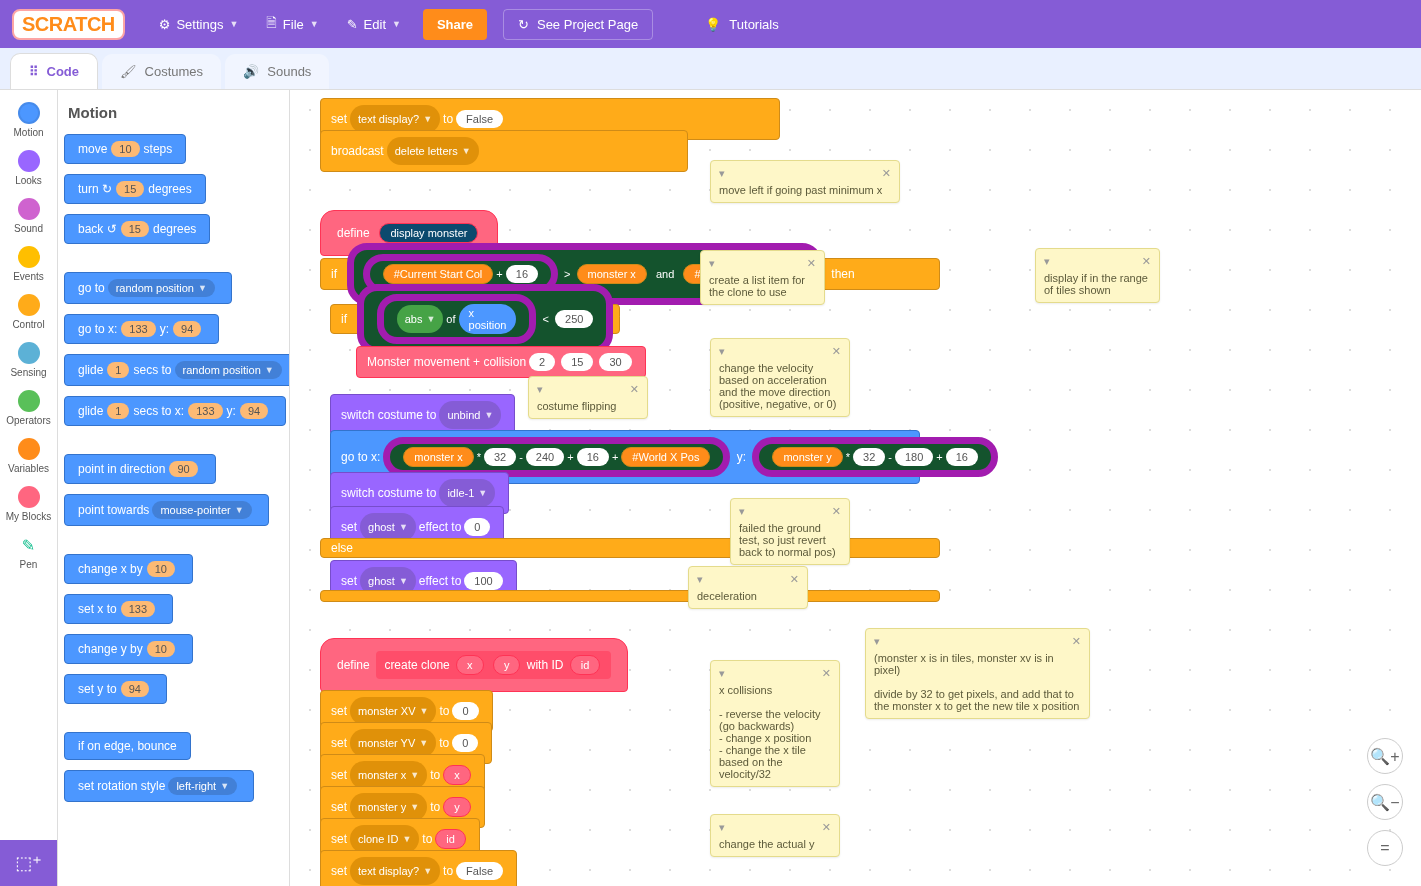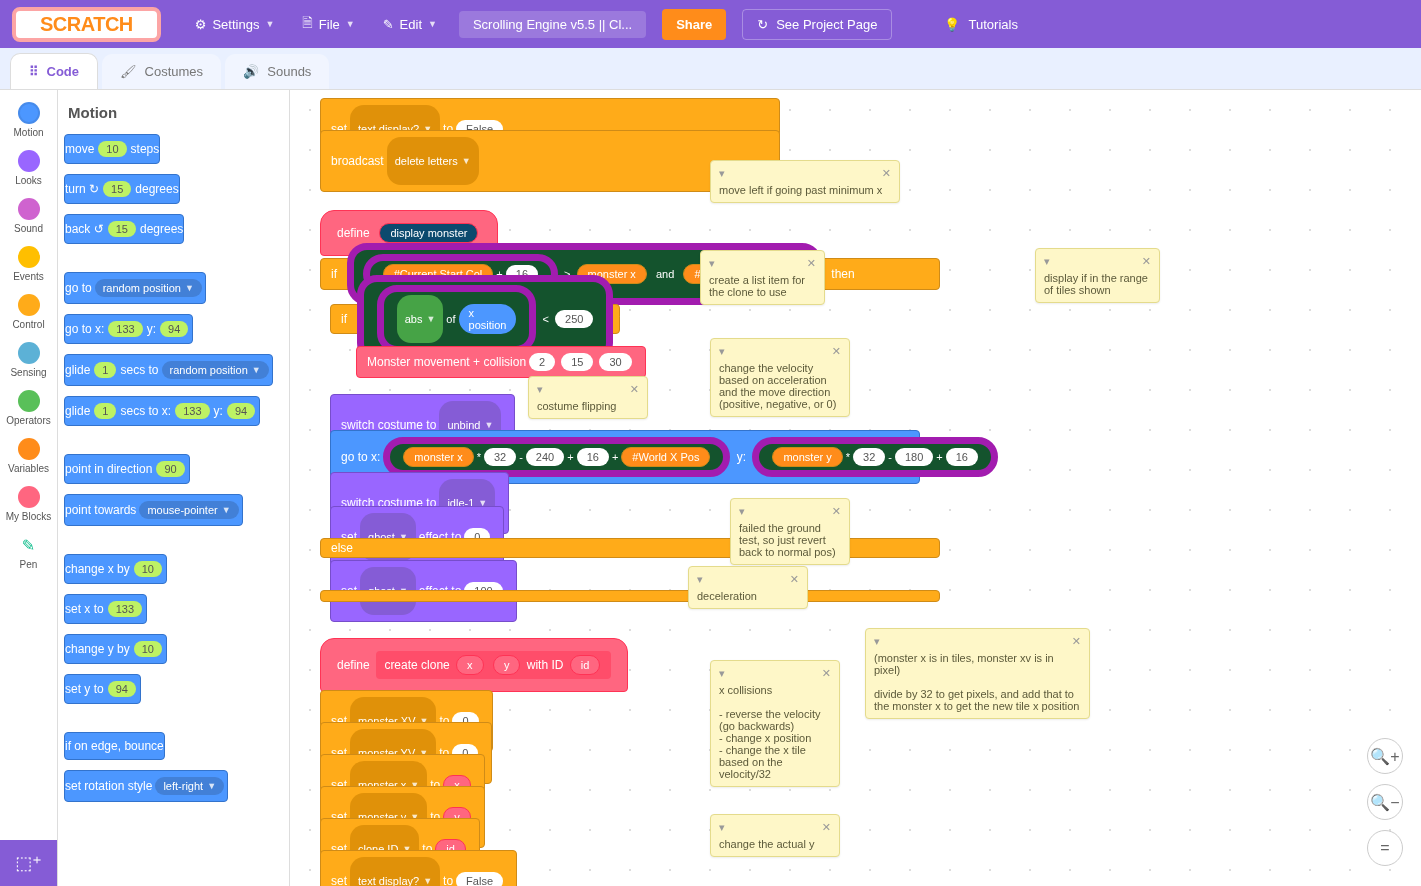--- a/index.html
+++ b/index.html
@@ -1,20 +1,20 @@
 <!DOCTYPE html>
 <html><head>
 <meta charset="utf-8">
 <style>
 * { box-sizing: border-box; margin: 0; padding: 0; font-family: "Helvetica Neue", Arial, sans-serif; }
 body { background: #fff; overflow: hidden; width: 1421px; height: 886px; }
 
 
 .menubar { height: 48px; background: #855cd6; display: flex; align-items: center; padding: 0 12px; color: #fff; font-size: 13px; }
-.logo { font-weight: 900; font-size: 20px; color: #fff; background: #fff; color: #ff8c1a; border-radius: 8px; padding: 2px 24px; margin-right: 20px; letter-spacing: -0.5px; border: 4px solid #fca5a5; }
+.logo { font-weight: 900; font-size: 20px; color: #fff; background: #fff; color: #ff8c1a; border-radius: 8px; padding: 2px 8px; margin-right: 20px; letter-spacing: -0.5px; border: 2px solid #fca5a5; }
 .menu-item { display: flex; align-items: center; padding: 0 14px; height: 48px; cursor: pointer; gap: 6px; }
 .chev { font-size: 9px; opacity: 0.8; }
 .project-title { background: rgba(255,255,255,0.18); border-radius: 4px; padding: 6px 14px; margin: 0 8px; min-width: 180px; }
 .share-btn { background: #ff8c1a; border-radius: 4px; padding: 8px 14px; margin: 0 8px; font-weight: 700; }
 .see-project { border: 1px solid rgba(255,255,255,0.3); border-radius: 4px; padding: 7px 14px; margin: 0 8px; display: flex; align-items: center; gap: 8px; }
 .tutorials { margin-left: 30px; display: flex; align-items: center; gap: 8px; }
 
 
 .tabs-bar { height: 42px; background: #e9f0ff; display: flex; align-items: flex-end; padding-left: 10px; border-bottom: 1px solid #ddd; }
 .tab { display: flex; align-items: center; gap: 8px; padding: 10px 18px; background: #f1f5ff; border-radius: 10px 10px 0 0; margin-right: 4px; font-size: 13px; color: #777; cursor: pointer; }
@@ -37,42 +37,42 @@
 .cat.variables .dot { background: #ff8c1a; }
 .cat.myblocks .dot { background: #ff6680; }
 .cat.pen .dot { background: transparent; }
 .backpack-btn { margin-top: auto; width: 100%; height: 46px; background: #855cd6; display: flex; align-items: center; justify-content: center; color: #fff; font-size: 18px; }
 
 
 .palette { width: 232px; background: #fff; border-right: 1px solid #ddd; overflow-y: auto; padding: 10px 6px; position: relative; }
 .palette::-webkit-scrollbar { width: 10px; }
 .palette::-webkit-scrollbar-thumb { background: #ccc; border-radius: 5px; }
 .palette h3 { font-size: 15px; font-weight: 600; color: #555; margin: 4px 0 8px 4px; }
-.blk { display: inline-flex; align-items: center; color: #fff; font-size: 12px; font-weight: 500; border-radius: 4px; padding: 6px 0; margin: 5px 0; position: relative; white-space: nowrap; }
+.blk { display: inline-flex; align-items: center; color: #fff; font-size: 12px; font-weight: 500; border-radius: 4px; padding: 6px 13px; margin: 5px 0; position: relative; white-space: nowrap; }
 .blk.motion { background: #4c97ff; border: 1px solid #3373cc; }
-.pill { background: #bef264; color: #555; border-radius: 20px; padding: 2px 8px; margin: 0 4px; font-size: 11px; display: inline-block; min-width: 18px; text-align: center; }
+.pill { background: #fdba74; color: #555; border-radius: 20px; padding: 2px 8px; margin: 0 4px; font-size: 11px; display: inline-block; min-width: 18px; text-align: center; }
 .drop { background: #4280d7; border-radius: 14px; padding: 3px 8px; margin: 0 3px; font-size: 11px; display: inline-flex; align-items: center; gap: 4px; }
 
 
 .workspace { flex: 1; background: #fff; position: relative; overflow: hidden; background-image: radial-gradient(#ddd 1px, transparent 1px); background-size: 40px 40px; }
 .ws-content { position: absolute; left: 0; top: 0; width: 2000px; height: 2000px; }
 
 
 .sb { position: absolute; display: flex; align-items: center; color: #fff; font-size: 12px; font-weight: 500; border-radius: 4px; padding: 6px 10px; white-space: nowrap; }
 .sb.control { background: #ffab19; border: 1px solid #cf8b17; }
 .sb.define { background: #ff6680; border: 1px solid #ff3355; }
 .sb.looks { background: #9966ff; border: 1px solid #774dcb; }
 .sb.motion-b { background: #4c97ff; border: 1px solid #3373cc; }
 .sb.myblock { background: #ff6680; border: 1px solid #ff3355; }
 .oval { border-radius: 20px; padding: 3px 10px; margin: 0 3px; font-size: 11px; display: inline-flex; align-items: center; }
 .oval.var { background: #ff8c1a; border: 1px solid #cf8b17; }
 .oval.op { background: #14532d; border: 7px solid #a21caf; }
 .oval.rep { background: #ff6680; border: 1px solid #ff3355; }
 .oval.white { background: #fff; color: #555; }
-.drop2 { border-radius: 14px; padding: 18px 8px; margin: 0 3px; font-size: 11px; display: inline-flex; align-items: center; gap: 4px; }
+.drop2 { border-radius: 14px; padding: 8px 8px; margin: 0 3px; font-size: 11px; display: inline-flex; align-items: center; gap: 4px; }
 .drop2.control { background: #e09109; }
 .drop2.looks { background: #855cd6; }
 
 .c-wrap { position: absolute; background: #ffab19; border: 1px solid #cf8b17; border-radius: 4px; padding: 6px 10px 6px 10px; color: #fff; font-size: 12px; display: flex; align-items: center; }
 
 
 .comment { position: absolute; background: #fef7c8; border: 1px solid #e4db8c; border-radius: 4px; font-size: 11px; color: #5c5a3a; padding: 6px 8px; min-width: 120px; box-shadow: 0 1px 2px rgba(0,0,0,0.08); }
 .comment .hdr { display: flex; justify-content: space-between; color: #999; font-size: 11px; margin-bottom: 4px; }
 .comment .hdr span { cursor: pointer; }
 
@@ -96,21 +96,20 @@
   <div class="menu-item">
     <span>🗎</span>
     <span>File</span>
     <span class="chev">▼</span>
   </div>
   <div class="menu-item">
     <span>✎</span>
     <span>Edit</span>
     <span class="chev">▼</span>
   </div>
-  <div class="project-title">Scrolling Engine v5.5 || Cl...</div>
   <div class="share-btn">Share</div>
   <div class="see-project">
     <span>↻</span>
     <span>See Project Page</span>
   </div>
   <div class="tutorials menu-item">
     <span>💡</span>
     <span>Tutorials</span>
   </div>
 </div>
@@ -282,21 +281,21 @@
 
       <div class="sb control" style="left:30px; top:8px; width:460px;">
         <span>set</span>
         <span class="drop2 control">
             <span>text display?</span> 
             <span class="chev">▼</span>
           </span>
         <span>to</span>
         <span class="oval white">False</span>
       </div>
-      <div class="sb control" style="left:30px; top:40px; width:460px;">
+      <div class="sb control" style="left:30px; top:40px; width:368px;">
         <span>broadcast</span>
         <span class="drop2 control">
             <span>delete letters</span> 
             <span class="chev">▼</span>
           </span>
       </div>
 
       <div class="sb define" style="left:30px; top:120px; border-radius:14px 14px 4px 4px; padding:12px 16px;">
         <span>define</span>&nbsp;&nbsp;
         <span class="oval rep" style="background:#0c4a6e;">display monster</span>

